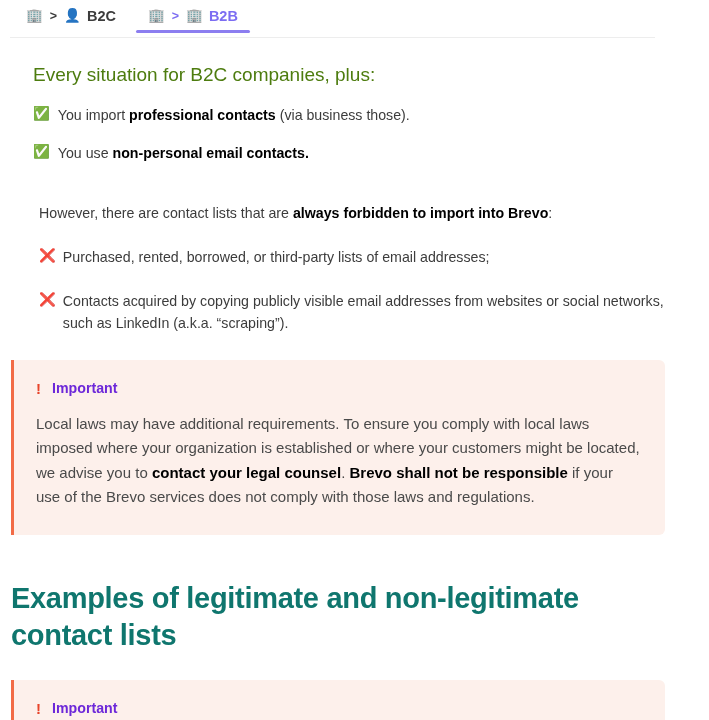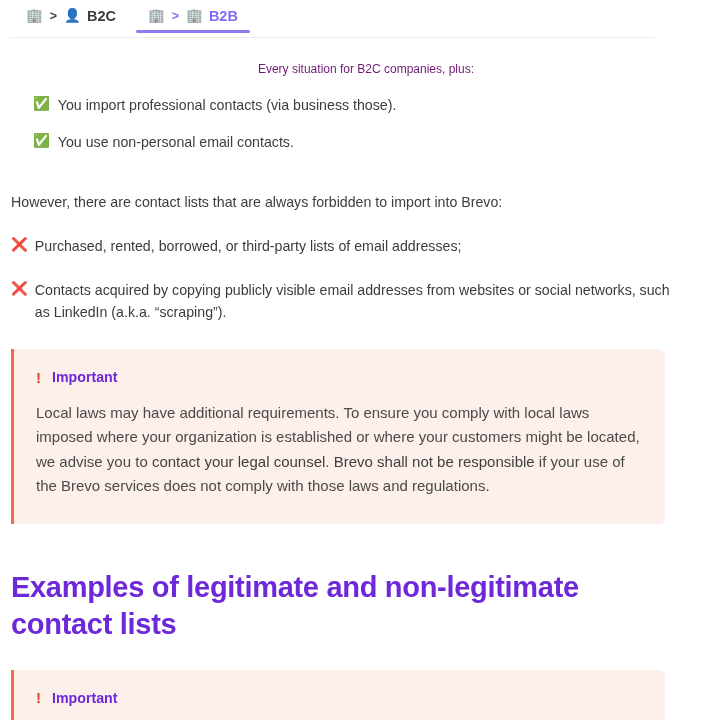--- a/index.html
+++ b/index.html
@@ -70,45 +70,44 @@
     height: 3px;
     background: #8c7ef0;
     border-radius: 2px;
   }
 
   
   .tabpanel {
     padding: 0 10px 0 33px;
   }
   .panel-intro {
-    font-size: 12px;
+    font-size: 19px;
     line-height: 1.55;
-    color: #701a75;
+    color: #4d7c0f;
     margin: 22px 0 0 0;
-    text-align: center;
   }
   .bullet {
     display: flex;
     align-items: flex-start;
     gap: 8px;
     margin-top: 16px;
     font-size: 14.2px;
     line-height: 1.5;
     color: #3c3c3c;
   }
   .bullet .mark {
     flex: 0 0 auto;
     line-height: 1.35;
     font-size: 13.5px;
   }
   .bullet .txt { flex: 1 1 auto; }
-  b, strong { font-weight: normal; color: #404040; }
-
-  
-  .body-wrap { padding: 0 29px 0 11px; }
+  b, strong { font-weight: bold; color: #000000; }
+
+  
+  .body-wrap { padding: 0 29px 0 11px; margin-left: 28px; }
   .para {
     font-size: 14.2px;
     line-height: 1.55;
     color: #3c3c3c;
     margin: 38px 0 0 0;
   }
   .xline {
     display: flex;
     align-items: flex-start;
     gap: 7px;
@@ -156,21 +155,21 @@
     line-height: 1.62;
     color: #4a4a4a;
   }
 
   
   .section-heading {
     margin: 45px 44px 0 11px;
     font-size: 29px;
     line-height: 1.28;
     font-weight: bold;
-    color: #6d28d9;
+    color: #0f766e;
     letter-spacing: -0.3px;
   }
 </style>
 </head>
 <body>
 
 <div class="tabbar">
 
   <div class="tab tab-b2c">
     <span class="emoji">🏢</span>

